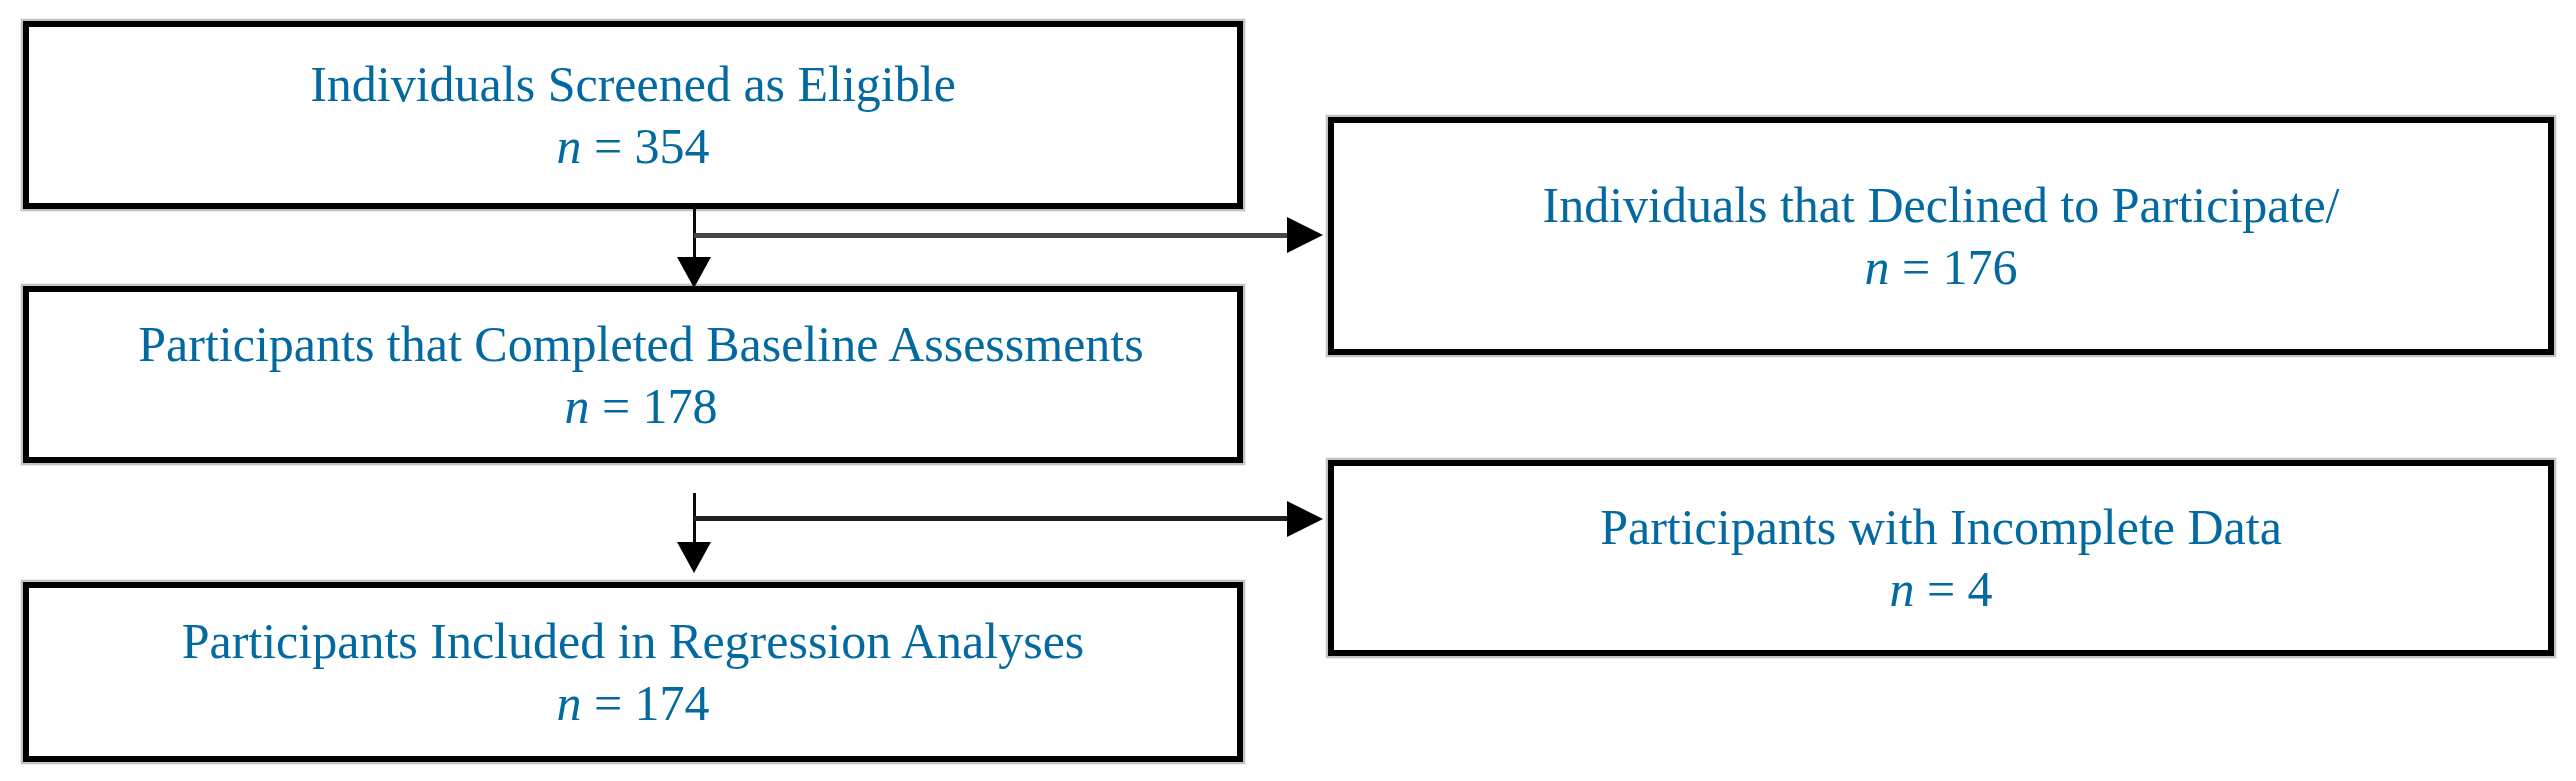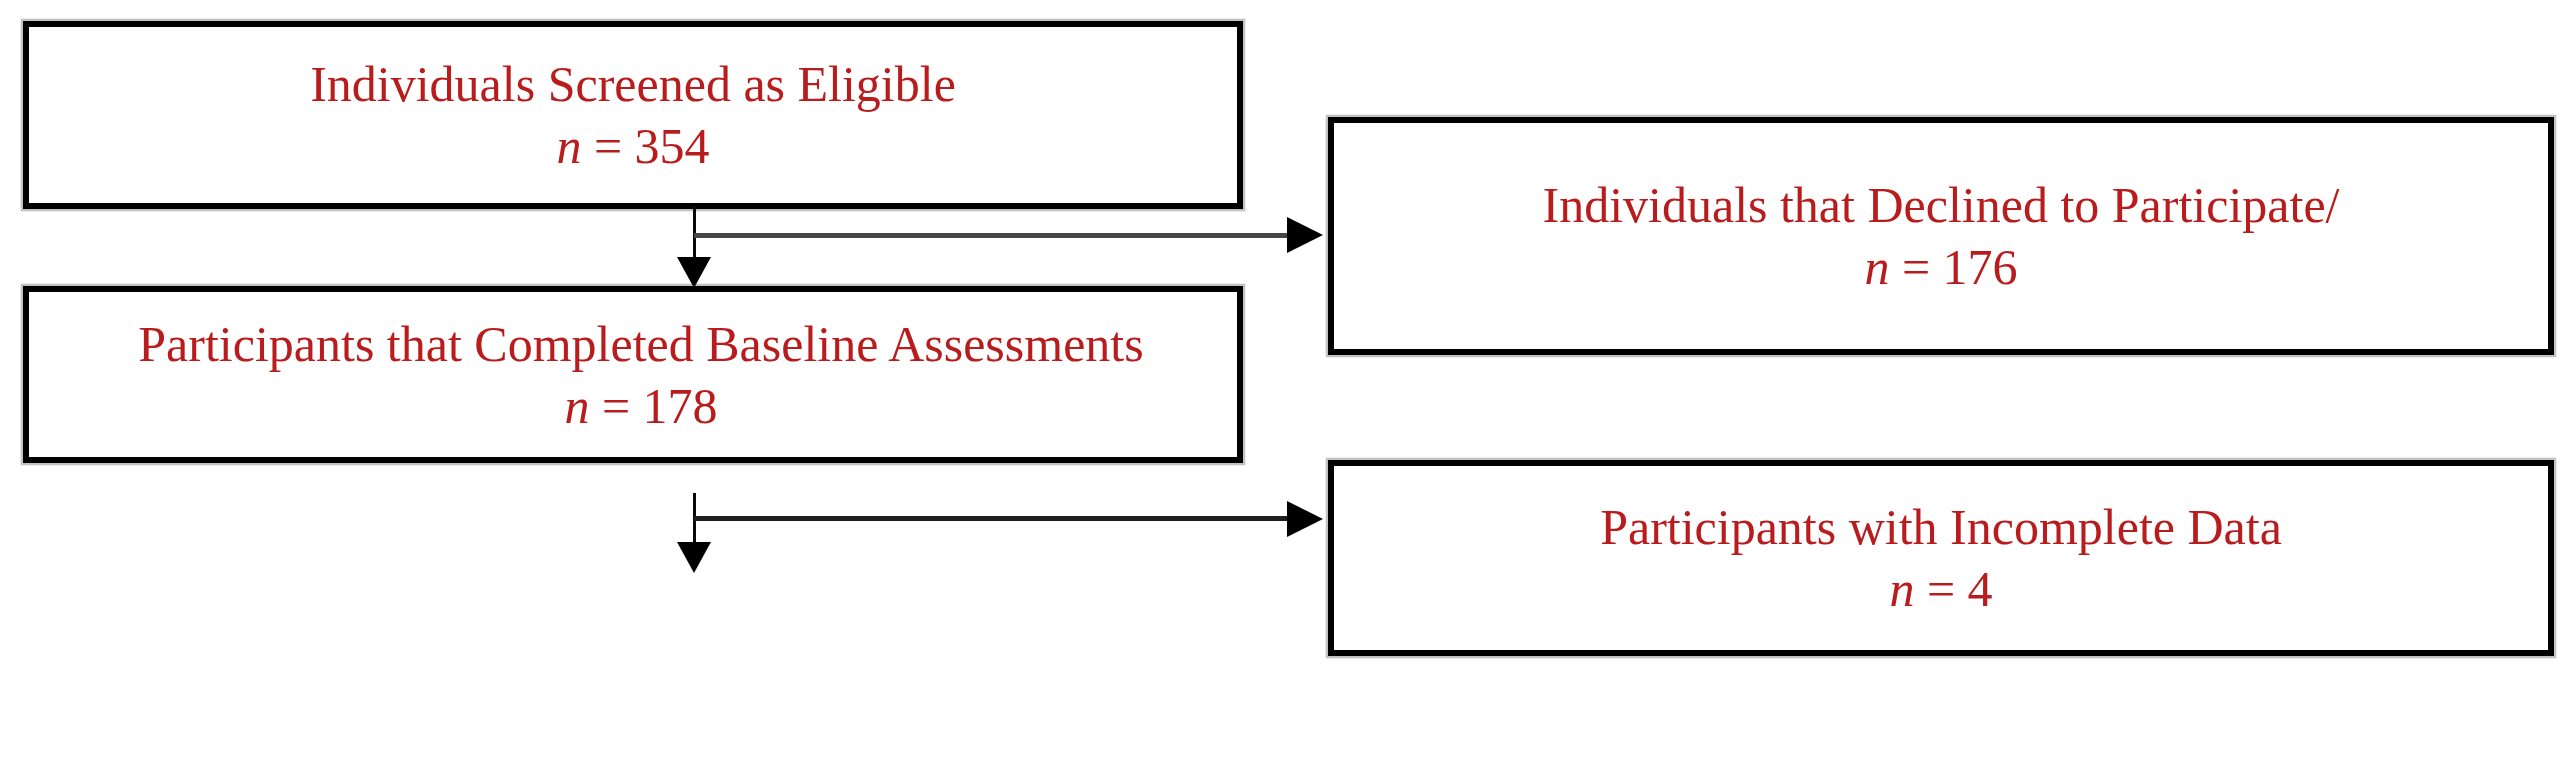--- a/index.html
+++ b/index.html
@@ -2,21 +2,21 @@
 <html style="font-size:12.4px"><head>
 <meta charset="utf-8">
 <style>
   html, body { margin: 0; padding: 0; background: #ffffff; }
   .canvas {
     position: relative;
     width: 2576px;
     height: 782px;
     background: #ffffff;
     font-family: "Liberation Serif", "DejaVu Serif", serif;
-    color: #b91c1c;
+    color: #0369a1;
     overflow: hidden;
   }
   .box {
     position: absolute;
     box-sizing: border-box;
     border: 6.2px solid #000000;
     box-shadow: 0 0 0 2.3px #c2c2c2;
     background: #ffffff;
     display: flex;
     flex-direction: column;
@@ -81,20 +81,24 @@
   <div class="box" id="b-baseline">
     <div class="line">Participants that Completed Baseline Assessments</div>
     <div class="line nline"><i>n</i><span> = 178</span></div>
   </div>
 
   <div class="box" id="b-incomplete">
     <div class="line">Participants with Incomplete Data</div>
     <div class="line nline"><i>n</i><span> = 4</span></div>
   </div>
 
+  <div class="box" id="b-regression">
+    <div class="line">Participants Included in Regression Analyses</div>
+    <div class="line nline"><i>n</i><span> = 174</span></div>
+  </div>
 
   <div class="vline" id="v1"></div>
   <div class="head-down" id="hd1"></div>
   <div class="hline" id="h1"></div>
   <div class="head-right" id="hr1"></div>
 
   <div class="vline" id="v2"></div>
   <div class="head-down" id="hd2"></div>
   <div class="hline" id="h2"></div>
   <div class="head-right" id="hr2"></div>

